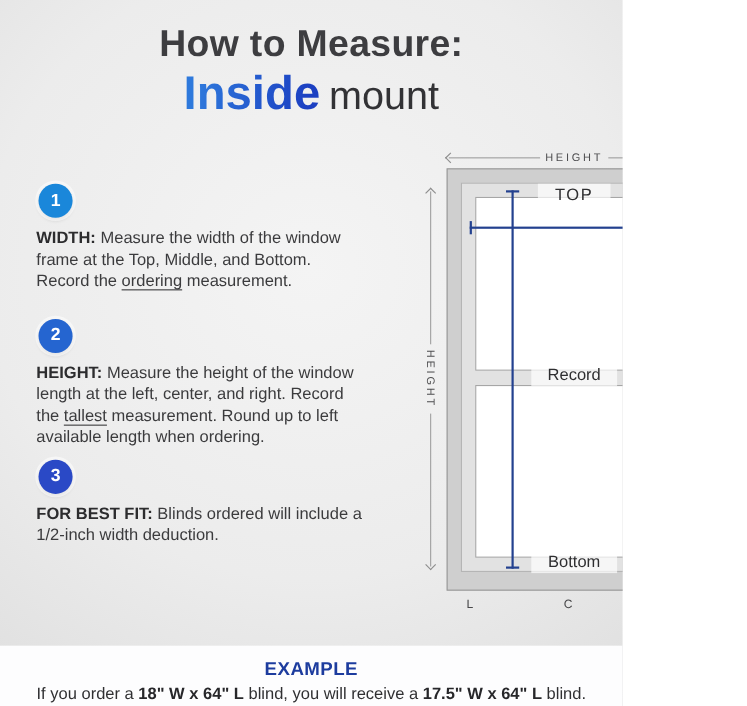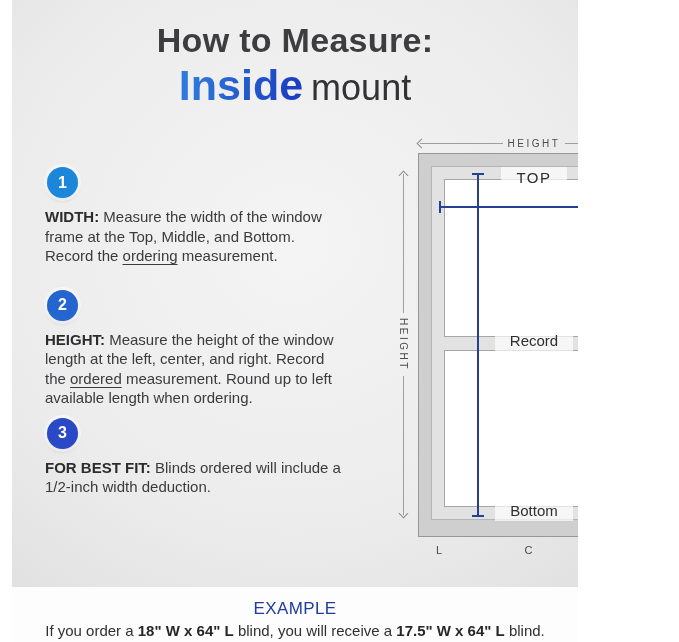--- a/index.html
+++ b/index.html
@@ -2,21 +2,20 @@
 <html style="--title-blue-start: #2e79dc; --title-blue-end: #1c40c2; --badge-1: #1a87da; --badge-2: #2565d0; --badge-3: #2a49c6; --measure-line: #23418f; --example-blue: #1d3c9e;"><head>
 <meta charset="utf-8">
 <style>
   * { margin:0; padding:0; box-sizing:border-box; }
   html,body { width:679px; height:642px; }
   .page {
     position:relative; width:566px; height:642px; overflow:hidden;
     background: radial-gradient(95% 80% at 50% 38%, #f4f4f4 0%, #ececec 55%, #dcdcdc 100%);
     font-family:"Liberation Sans", sans-serif;
     color:#3a3a3c;
-    margin-left:12px;
   }
 
   
   .title-block { position:absolute; top:21px; left:0; right:0; text-align:center; }
   .title-line1 { font-size:34px; font-weight:700; color:#3d3d40; letter-spacing:0.3px; }
   .title-line2 { margin-top:1px; }
   .title-highlight {
     font-size:43px; font-weight:800;
     background:linear-gradient(98deg, var(--title-blue-start,#2e79dc) 10%, var(--title-blue-end,#1c40c2) 90%);
     -webkit-background-clip:text; background-clip:text; color:transparent;
@@ -83,21 +82,21 @@
   .fl-mid { top:332px; }
   .fl-bot { top:502px; }
 
   .lcr { position:absolute; left:406px; top:544px; width:232px; display:flex;
          justify-content:space-between; padding:0 26px 0 18px;
          font-size:11px; color:#48484a; letter-spacing:1px; }
 
   
   .example { position:absolute; left:0; right:0; top:587px; bottom:0; background:#fdfdfe;
              text-align:center; }
-  .example-heading { margin-top:12px; font-size:17px; font-weight:400;
+  .example-heading { margin-top:12px; font-size:17px; font-weight:700;
                      color:var(--example-blue,#1d3c9e); letter-spacing:0.4px; }
   .example-text { margin-top:3px; font-size:15px; color:#303032; }
   .example-text strong { font-weight:700; color:#27272a; }
 </style>
 </head>
 <body>
 
 <div class="page">
 
   <div class="title-block">
@@ -105,21 +104,21 @@
     <div class="title-line2"><span class="title-highlight">Inside</span><span class="title-suffix">mount</span></div>
   </div>
 
   <div class="steps">
     <div class="step">
       <div class="badge">1</div>
       <p class="step-text"><strong>WIDTH:</strong><span> Measure the width of the window frame at the Top, Middle, and Bottom. Record the </span><span class="u">ordering</span><span> measurement.</span></p>
     </div>
     <div class="step">
       <div class="badge">2</div>
-      <p class="step-text"><strong>HEIGHT:</strong><span> Measure the height of the window length at the left, center, and right. Record the </span><span class="u">ordered</span><span> measurement. Round up to left available length when ordering.</span></p>
+      <p class="step-text"><strong>HEIGHT:</strong><span> Measure the height of the window length at the left, center, and right. Record the </span><span class="u">tallest</span><span> measurement. Round up to left available length when ordering.</span></p>
     </div>
     <div class="step">
       <div class="badge">3</div>
       <p class="step-text"><strong>FOR BEST FIT:</strong><span> Blinds ordered will include a 1/2-inch width deduction.</span></p>
     </div>
   </div>
 
   <div class="width-arrow">
     <span class="chev chev-left"></span>
     <span class="arrow-line"></span>

